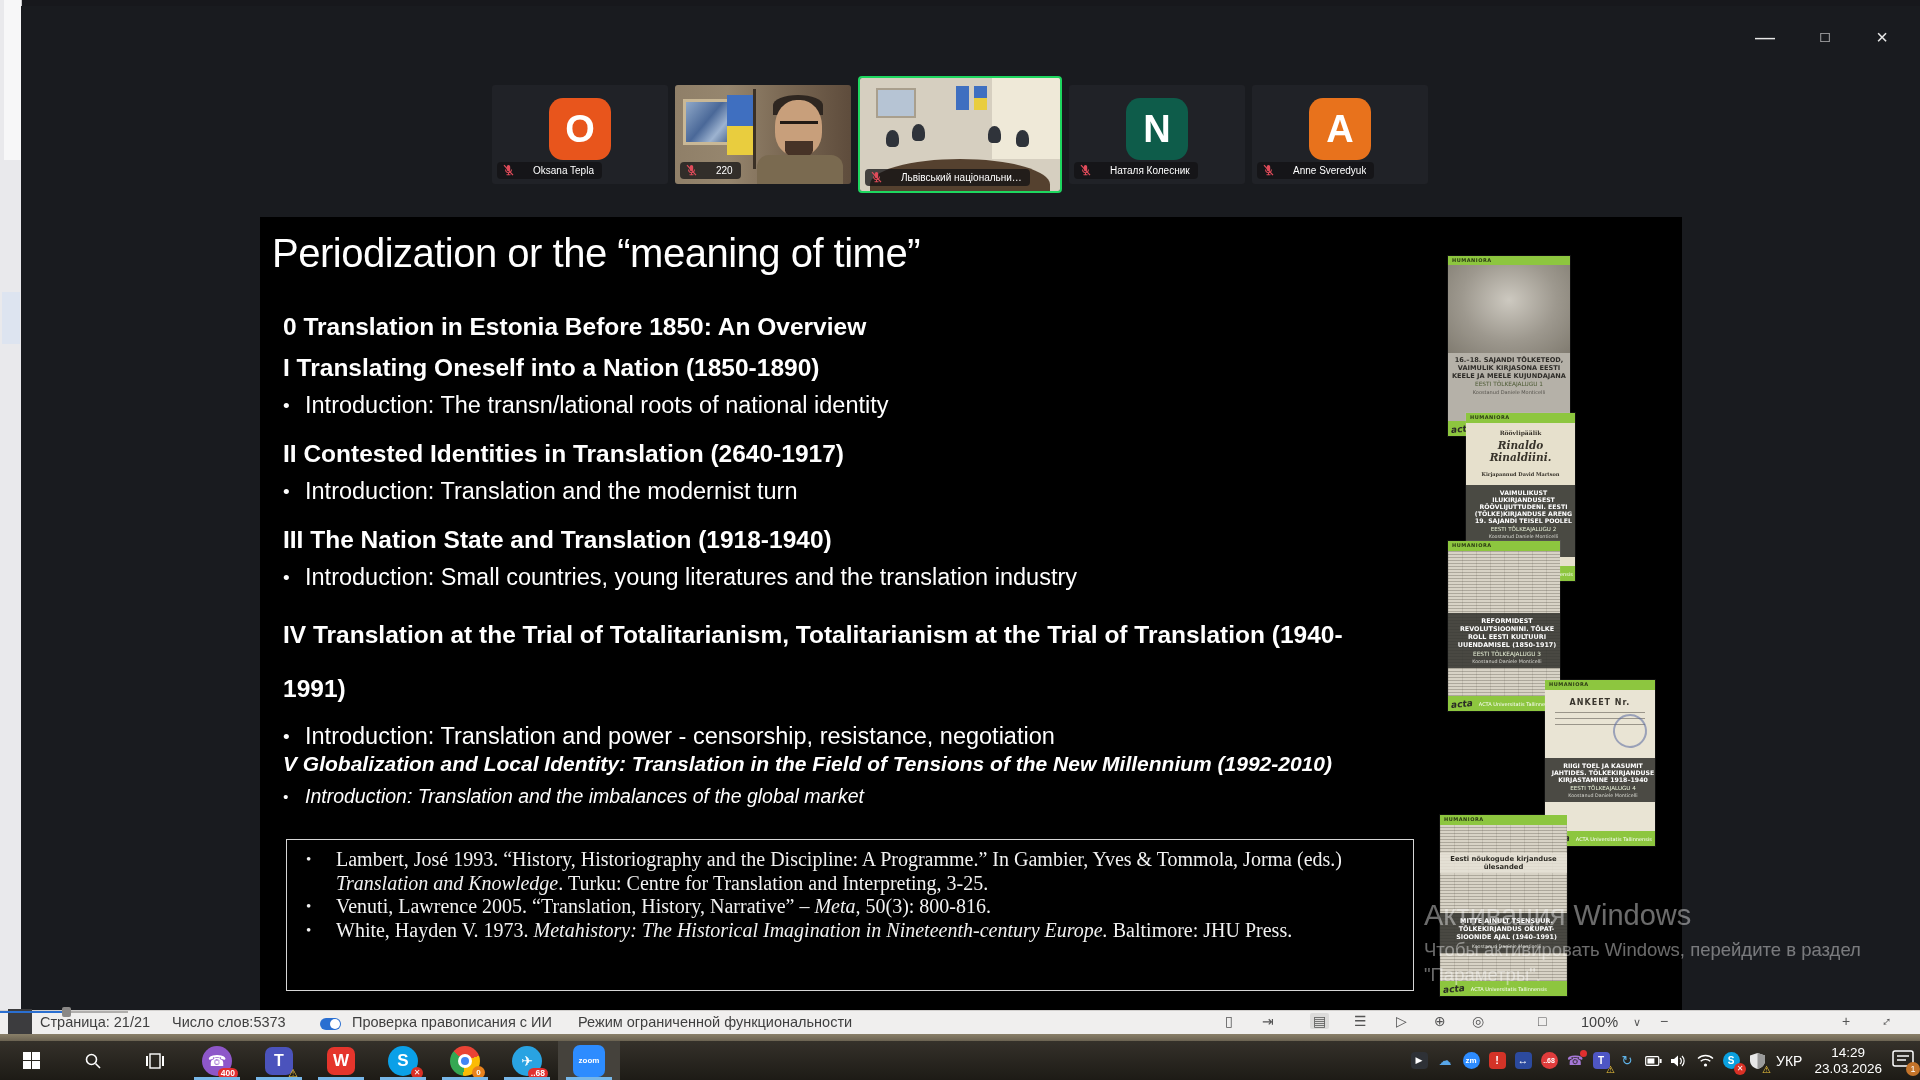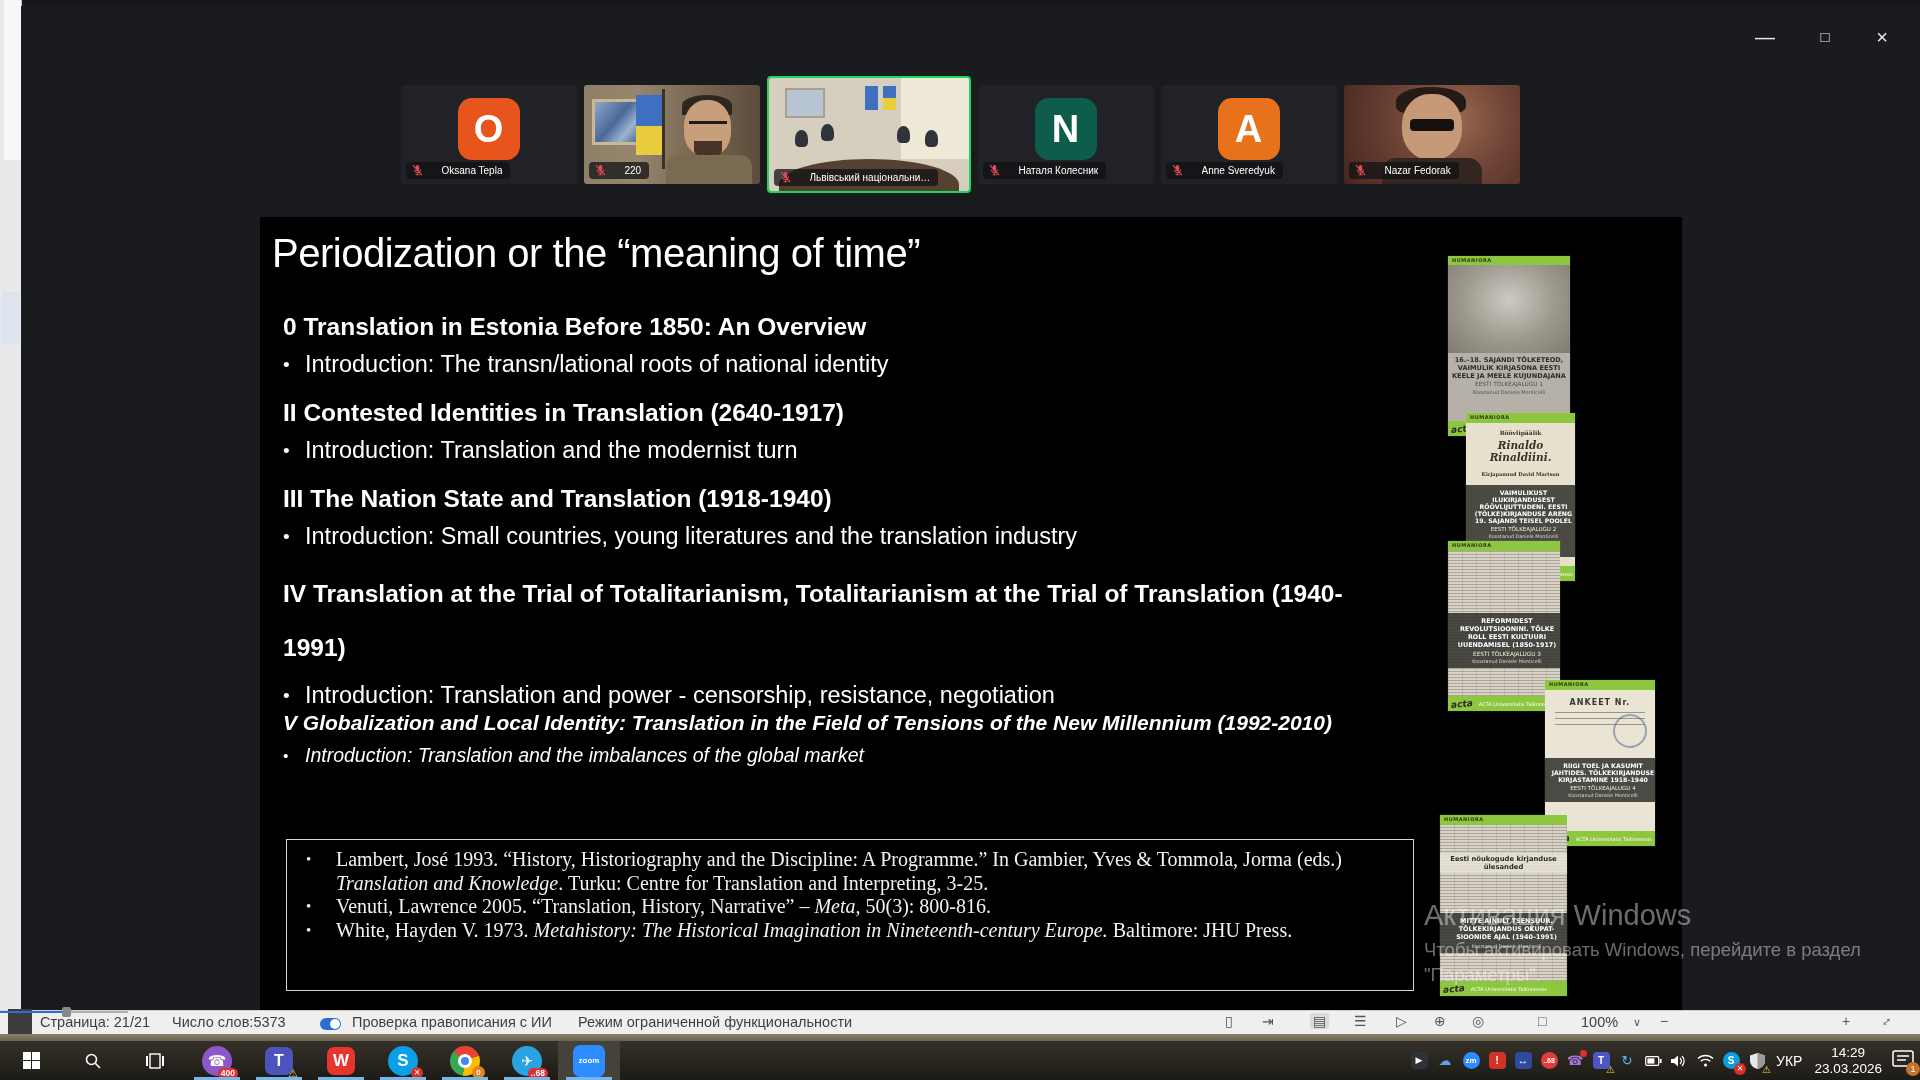--- a/index.html
+++ b/index.html
@@ -290,43 +290,28 @@
       <div class="pname">
         <svg width="13" height="13" viewBox="0 0 16 16">
             <path d="M8 1.2a2.1 2.1 0 0 0-2.1 2.1v3.5a2.1 2.1 0 0 0 4.2 0V3.3A2.1 2.1 0 0 0 8 1.2z" fill="#e04b5a"></path>
             <path d="M3.8 7a.6.6 0 0 1 1.2 0 3 3 0 0 0 6 0 .6.6 0 0 1 1.2 0 4.2 4.2 0 0 1-3.6 4.1v1.5h1.5a.6.6 0 0 1 0 1.2H5.9a.6.6 0 0 1 0-1.2h1.5v-1.5A4.2 4.2 0 0 1 3.8 7z" fill="#e04b5a"></path>
             <line x1="2.5" y1="1.5" x2="13.5" y2="13.8" stroke="#e04b5a" stroke-width="1.5"></line>
           </svg>
         <span>Anne Sveredyuk</span>
       </div>
     </div>
 
-    <div class="ptile">
-      <div class="scene scnazar">
-        <div class="hair"></div>
-        <div class="head"></div>
-        <div class="shades"></div>
-        <div class="body"></div>
-      </div>
-      <div class="pname">
-        <svg width="13" height="13" viewBox="0 0 16 16">
-            <path d="M8 1.2a2.1 2.1 0 0 0-2.1 2.1v3.5a2.1 2.1 0 0 0 4.2 0V3.3A2.1 2.1 0 0 0 8 1.2z" fill="#e04b5a"></path>
-            <path d="M3.8 7a.6.6 0 0 1 1.2 0 3 3 0 0 0 6 0 .6.6 0 0 1 1.2 0 4.2 4.2 0 0 1-3.6 4.1v1.5h1.5a.6.6 0 0 1 0 1.2H5.9a.6.6 0 0 1 0-1.2h1.5v-1.5A4.2 4.2 0 0 1 3.8 7z" fill="#e04b5a"></path>
-            <line x1="2.5" y1="1.5" x2="13.5" y2="13.8" stroke="#e04b5a" stroke-width="1.5"></line>
-          </svg>
-        <span>Nazar Fedorak</span>
-      </div>
-    </div>
   </div>
 
   <div id="slide" class="abs">
     <div class="inner">
       <div class="sl-title">Periodization or the “meaning of time”</div>
       <div class="sl-body">
         <div class="sl-h">0 Translation in Estonia Before 1850: An Overview</div>
+        <div class="sl-h mt14">I Translating Oneself into a Nation (1850-1890)</div>
         <div class="sl-b">
           <span class="dot">•</span>
           <span>Introduction: The transn/lational roots of national identity</span>
         </div>
         <div class="sl-h mt20">II Contested Identities in Translation (2640-1917)</div>
         <div class="sl-b">
           <span class="dot">•</span>
           <span>Introduction: Translation and the modernist turn</span>
         </div>
         <div class="sl-h mt20">III The Nation State and Translation (1918-1940)</div>

